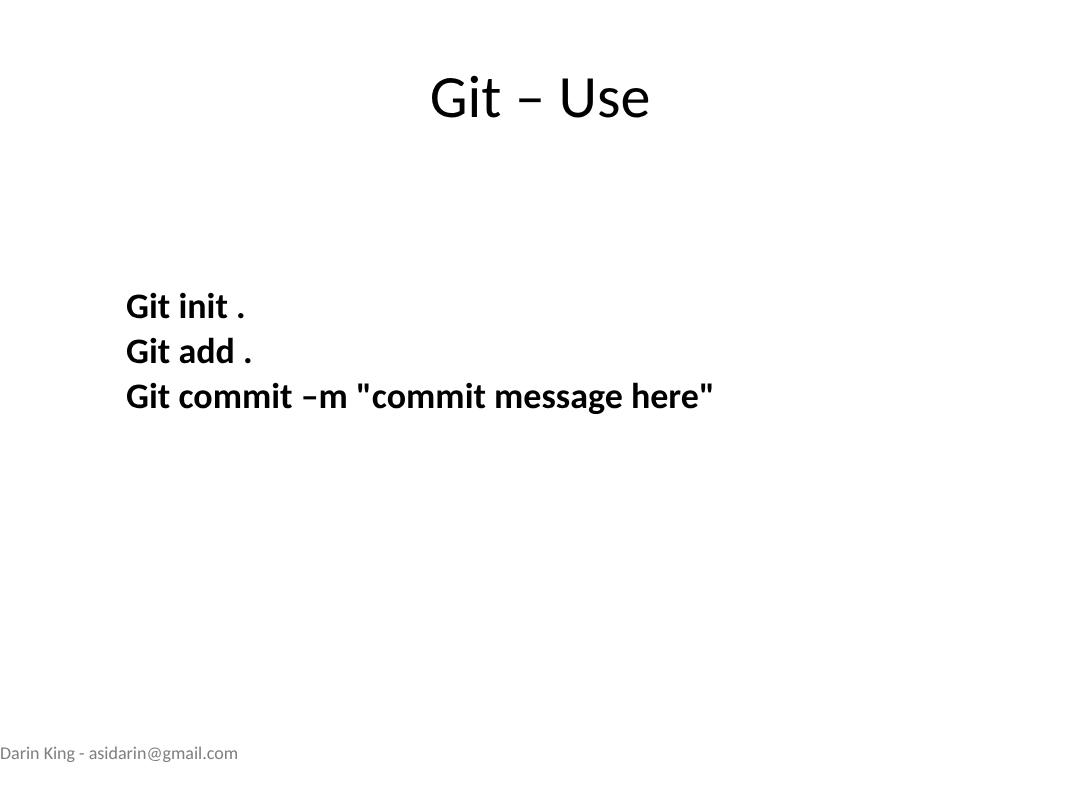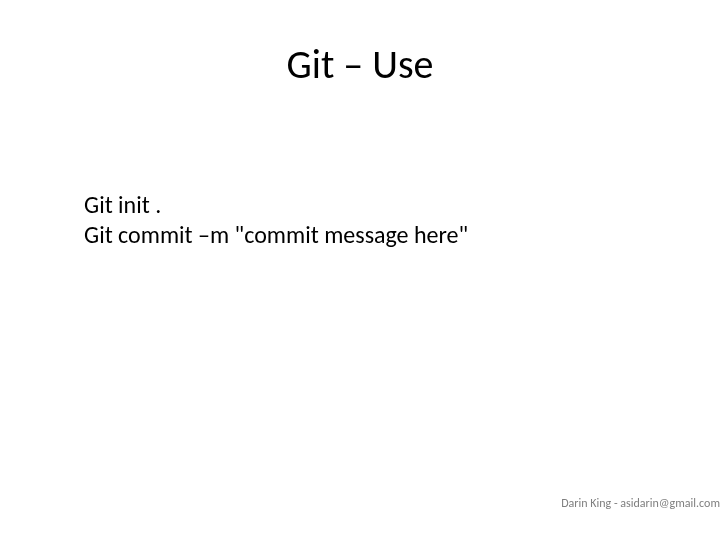--- a/index.html
+++ b/index.html
@@ -17,34 +17,35 @@
     }
     .content {
       position: absolute;
       top: 190px;
       left: 84px;
       width: 560px;
       font-size: 24px;
       line-height: 1.25;
       color: #000;
     }
-    .content .line { white-space: pre; }
+    .content .line { white-space: pre; font-weight: bold; }
     .footer {
       position: absolute;
       bottom: 30px;
       left: 0;
       width: 100%;
-      text-align: right;
+      text-align: left;
       font-size: 12px;
       color: #7f7f7f;
     }
   </style>
 </head>
 <body>
 
 <div class="slide">
   <div class="title">Git – Use</div>
   <div class="content">
     <div class="line">Git init .</div>
+    <div class="line">Git add .</div>
     <div class="line">Git commit –m "commit message here"</div>
   </div>
   <div class="footer">Darin King - asidarin@gmail.com</div>
 </div>
 
 </body></html>

